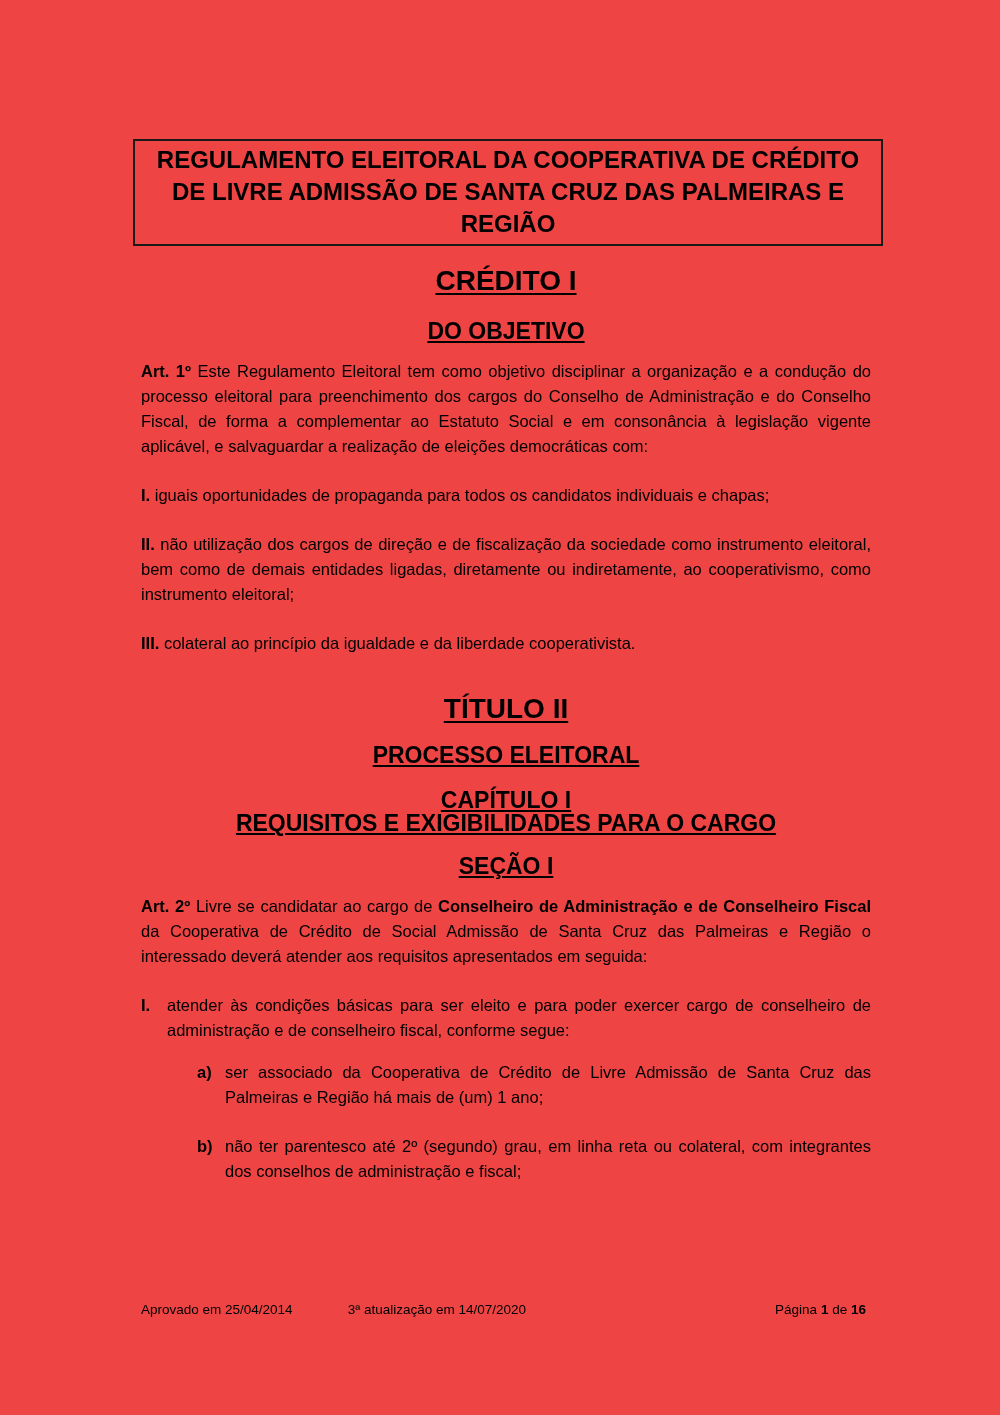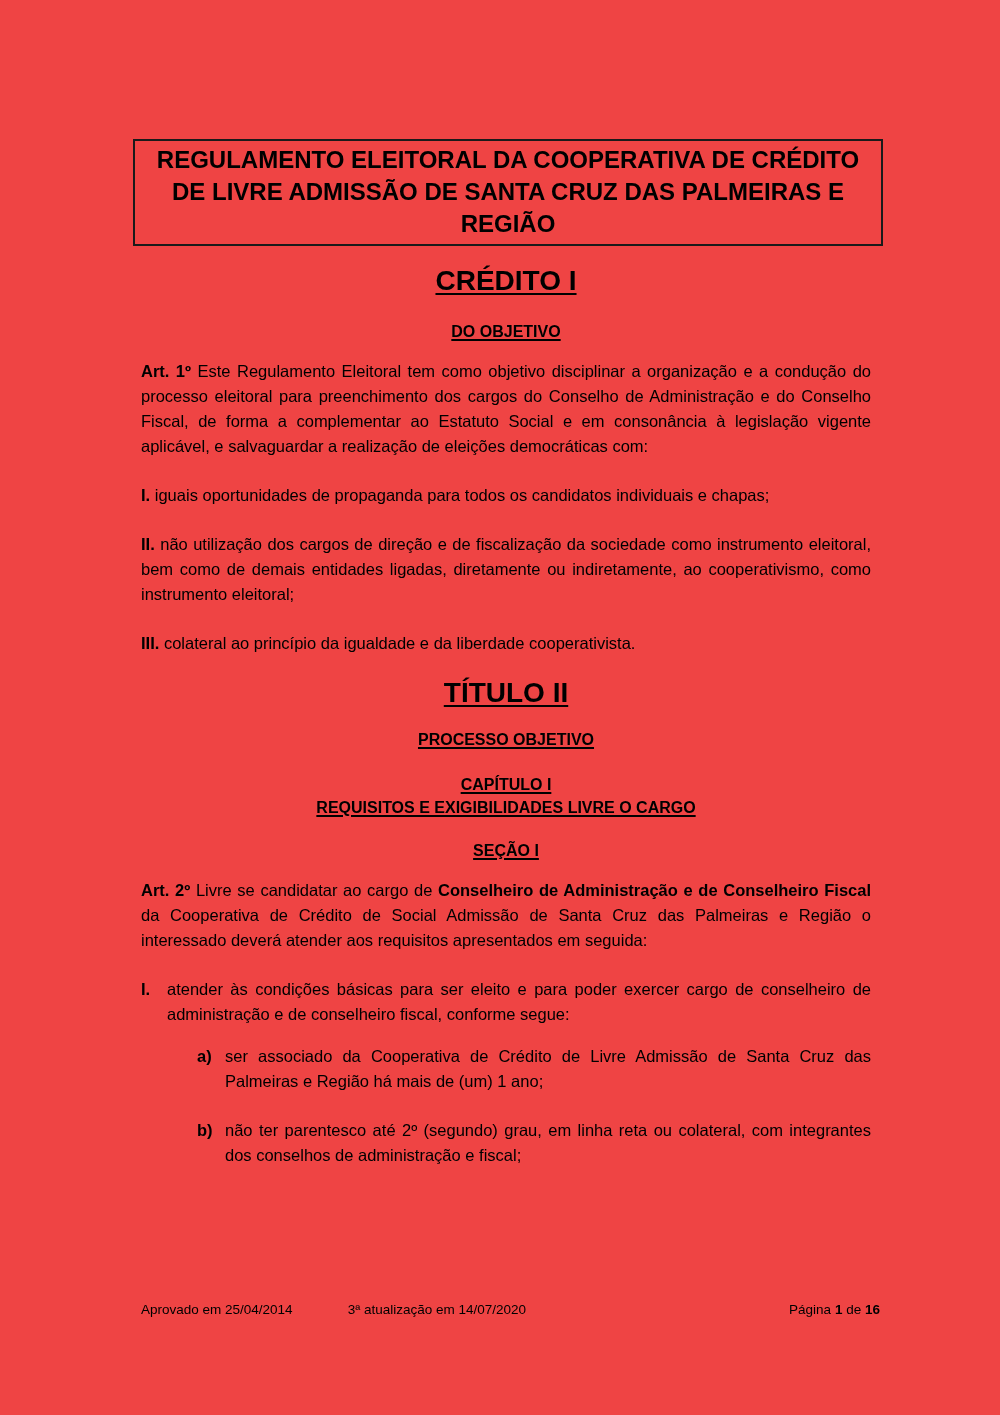--- a/index.html
+++ b/index.html
@@ -37,21 +37,21 @@
     line-height: 34px;
   }
   .titulo .u, .subhead .u {
     text-decoration: underline;
     text-decoration-thickness: 2px;
     text-underline-offset: 3px;
   }
   .subhead {
     margin: 22px 0 0 0;
     text-align: center;
-    font-size: 16px;
+    font-size: 23px;
     font-weight: bold;
     line-height: 23px;
   }
   .subhead .u {
     text-decoration-thickness: 1.5px;
     text-underline-offset: 2px;
   }
   .body-text {
     font-size: 16.5px;
     line-height: 25px;
@@ -84,21 +84,21 @@
     font-weight: bold;
   }
   .sub .htext {
     flex: 1 1 auto;
     text-align: justify;
   }
   b.inline-b { font-weight: bold; }
   .footer {
     position: absolute;
     left: 141px;
-    right: 120px;
+    right: 134px;
     top: 1301px;
     display: flex;
     justify-content: space-between;
     align-items: baseline;
     font-size: 13.5px;
     line-height: 17px;
   }
   .footer-left {
     display: flex;
     gap: 55px;
@@ -130,31 +130,31 @@
       <span>iguais oportunidades de propaganda para todos os candidatos individuais e chapas;</span></p>
 
     <p class="para gap"><b class="inline-b">II.</b>
       <span>não utilização dos cargos de direção e de fiscalização da sociedade como instrumento eleitoral, bem como de demais entidades ligadas, diretamente ou indiretamente, ao cooperativismo, como instrumento eleitoral;</span></p>
 
     <p class="para gap"><b class="inline-b">III.</b>
       <span>colateral ao princípio da igualdade e da liberdade cooperativista.</span></p>
 
   </div>
 
-  <div class="titulo" style="margin-top:20px;">
+  <div class="titulo" style="margin-top:36px;">
     <span class="u">TÍTULO II</span>
   </div>
 
   <div class="subhead" style="margin-top:18px;">
-    <span class="u">PROCESSO OBJETIVO</span>
+    <span class="u">PROCESSO ELEITORAL</span>
   </div>
 
   <div class="subhead">
     <div><span class="u">CAPÍTULO I</span></div>
-    <div><span class="u">REQUISITOS E EXIGIBILIDADES LIVRE O CARGO</span></div>
+    <div><span class="u">REQUISITOS E EXIGIBILIDADES PARA O CARGO</span></div>
   </div>
 
   <div class="subhead" style="margin-top:20px;">
     <div><span class="u">SEÇÃO I</span></div>
   </div>
 
   <div class="body-text">
 
     <p class="para"><b class="inline-b">Art. 2º</b>
       <span>Livre se candidatar ao cargo de</span>

